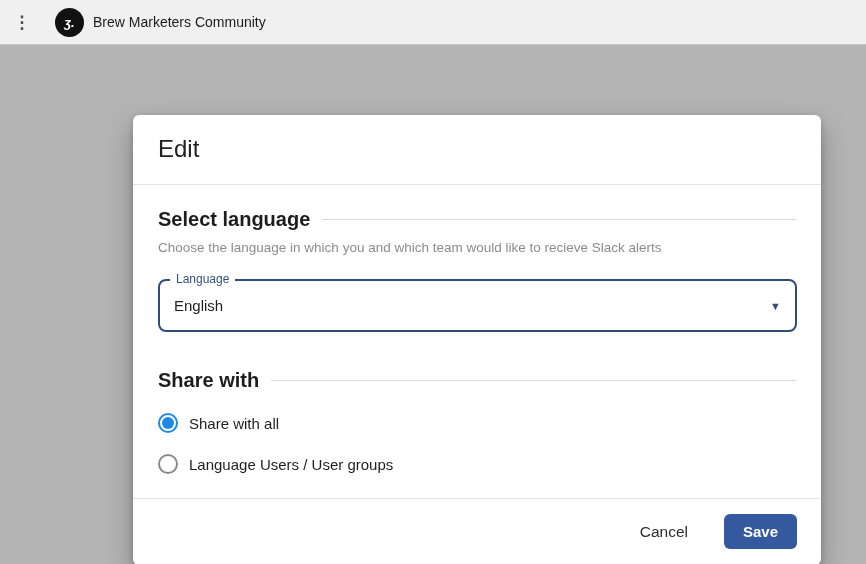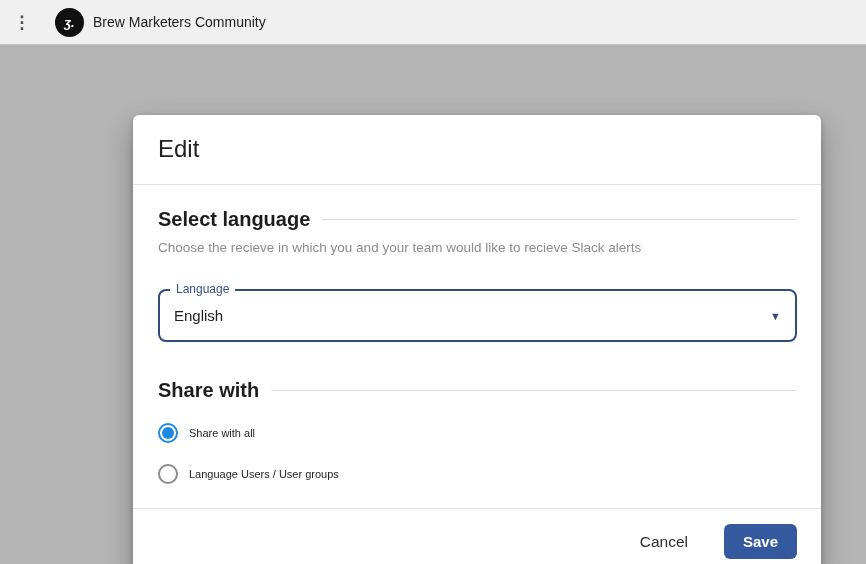--- a/index.html
+++ b/index.html
@@ -75,21 +75,21 @@
     flex:1; height:1px; background:#dcdcdc; margin-left:12px;
   }
   .section-desc {
     margin-top:9px;
     font-size:13.5px; color:#8c8c8c;
   }
 
   
   .select-field {
     position:relative;
-    margin-top:34px;
+    margin-top:24px;
     height:53px;
     border:2px solid #2e4d7b;
     border-radius:8px;
     display:flex; align-items:center;
     padding:0 14px;
     cursor:pointer;
   }
   .select-label {
     position:absolute; top:-9px; left:10px;
     background:#ffffff; padding:0 6px;
@@ -116,21 +116,21 @@
     border:2px solid #8a8a8a;
     position:relative; flex:0 0 auto;
   }
   .radio.selected { border-color:#1e88e5; }
   .radio.selected::after {
     content:""; position:absolute; inset:2px;
     border-radius:50%; background:#1e88e5;
   }
   .radio-label {
     margin-left:11px;
-    font-size:11px; color:#1e1e1e;
+    font-size:15px; color:#1e1e1e;
   }
 
   .modal-footer {
     margin-top:24px;
     border-top:1px solid #e2e2e2;
     padding:15px 24px 16px;
     display:flex; justify-content:flex-end; align-items:center;
     gap:36px;
   }
   .cancel-btn {
@@ -168,21 +168,21 @@
   <div class="modal-header">
     <div class="modal-title">Edit</div>
   </div>
 
   <div class="modal-body">
 
     <div class="section-heading-row">
       <span class="section-heading">Select language</span>
       <span class="heading-rule"></span>
     </div>
-    <div class="section-desc">Choose the recieve in which you and your team would like to recieve Slack alerts</div>
+    <div class="section-desc">Choose the language in which you and which team would like to recieve Slack alerts</div>
 
     <div class="select-field">
       <span class="select-label">Language</span>
       <span class="select-value">English</span>
       <span class="select-arrow">▼</span>
     </div>
 
     <div class="share-section">
       <div class="section-heading-row">
         <span class="section-heading">Share with</span>

